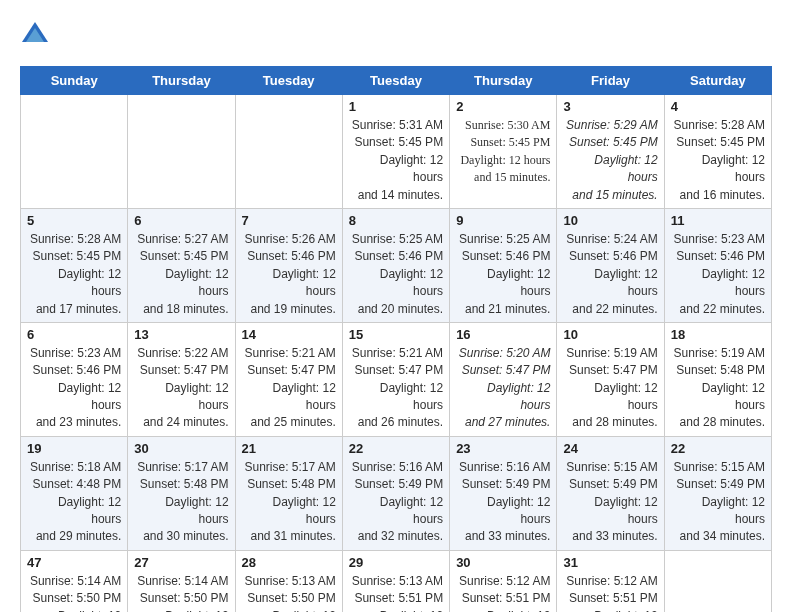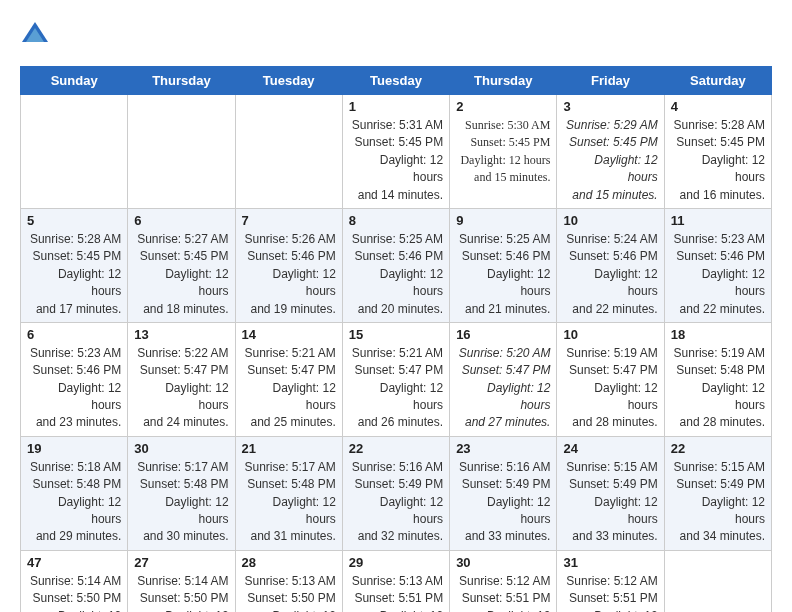--- a/index.html
+++ b/index.html
@@ -251,21 +251,21 @@
           <div class="day-info" style="white-space: pre-line;">Sunrise: 5:19 AM
 Sunset: 5:48 PM
 Daylight: 12 hours
 and 28 minutes.</div>
         </td>
       </tr>
       <tr>
         <td>
           <span class="day-number">19</span>
           <div class="day-info" style="white-space: pre-line;">Sunrise: 5:18 AM
-Sunset: 5:48 PM
+Sunset: 4:48 PM
 Daylight: 12 hours
 and 29 minutes.</div>
         </td>
         <td>
           <span class="day-number">30</span>
           <div class="day-info" style="white-space: pre-line;">Sunrise: 5:17 AM
 Sunset: 5:48 PM
 Daylight: 12 hours
 and 30 minutes.</div>
         </td>

